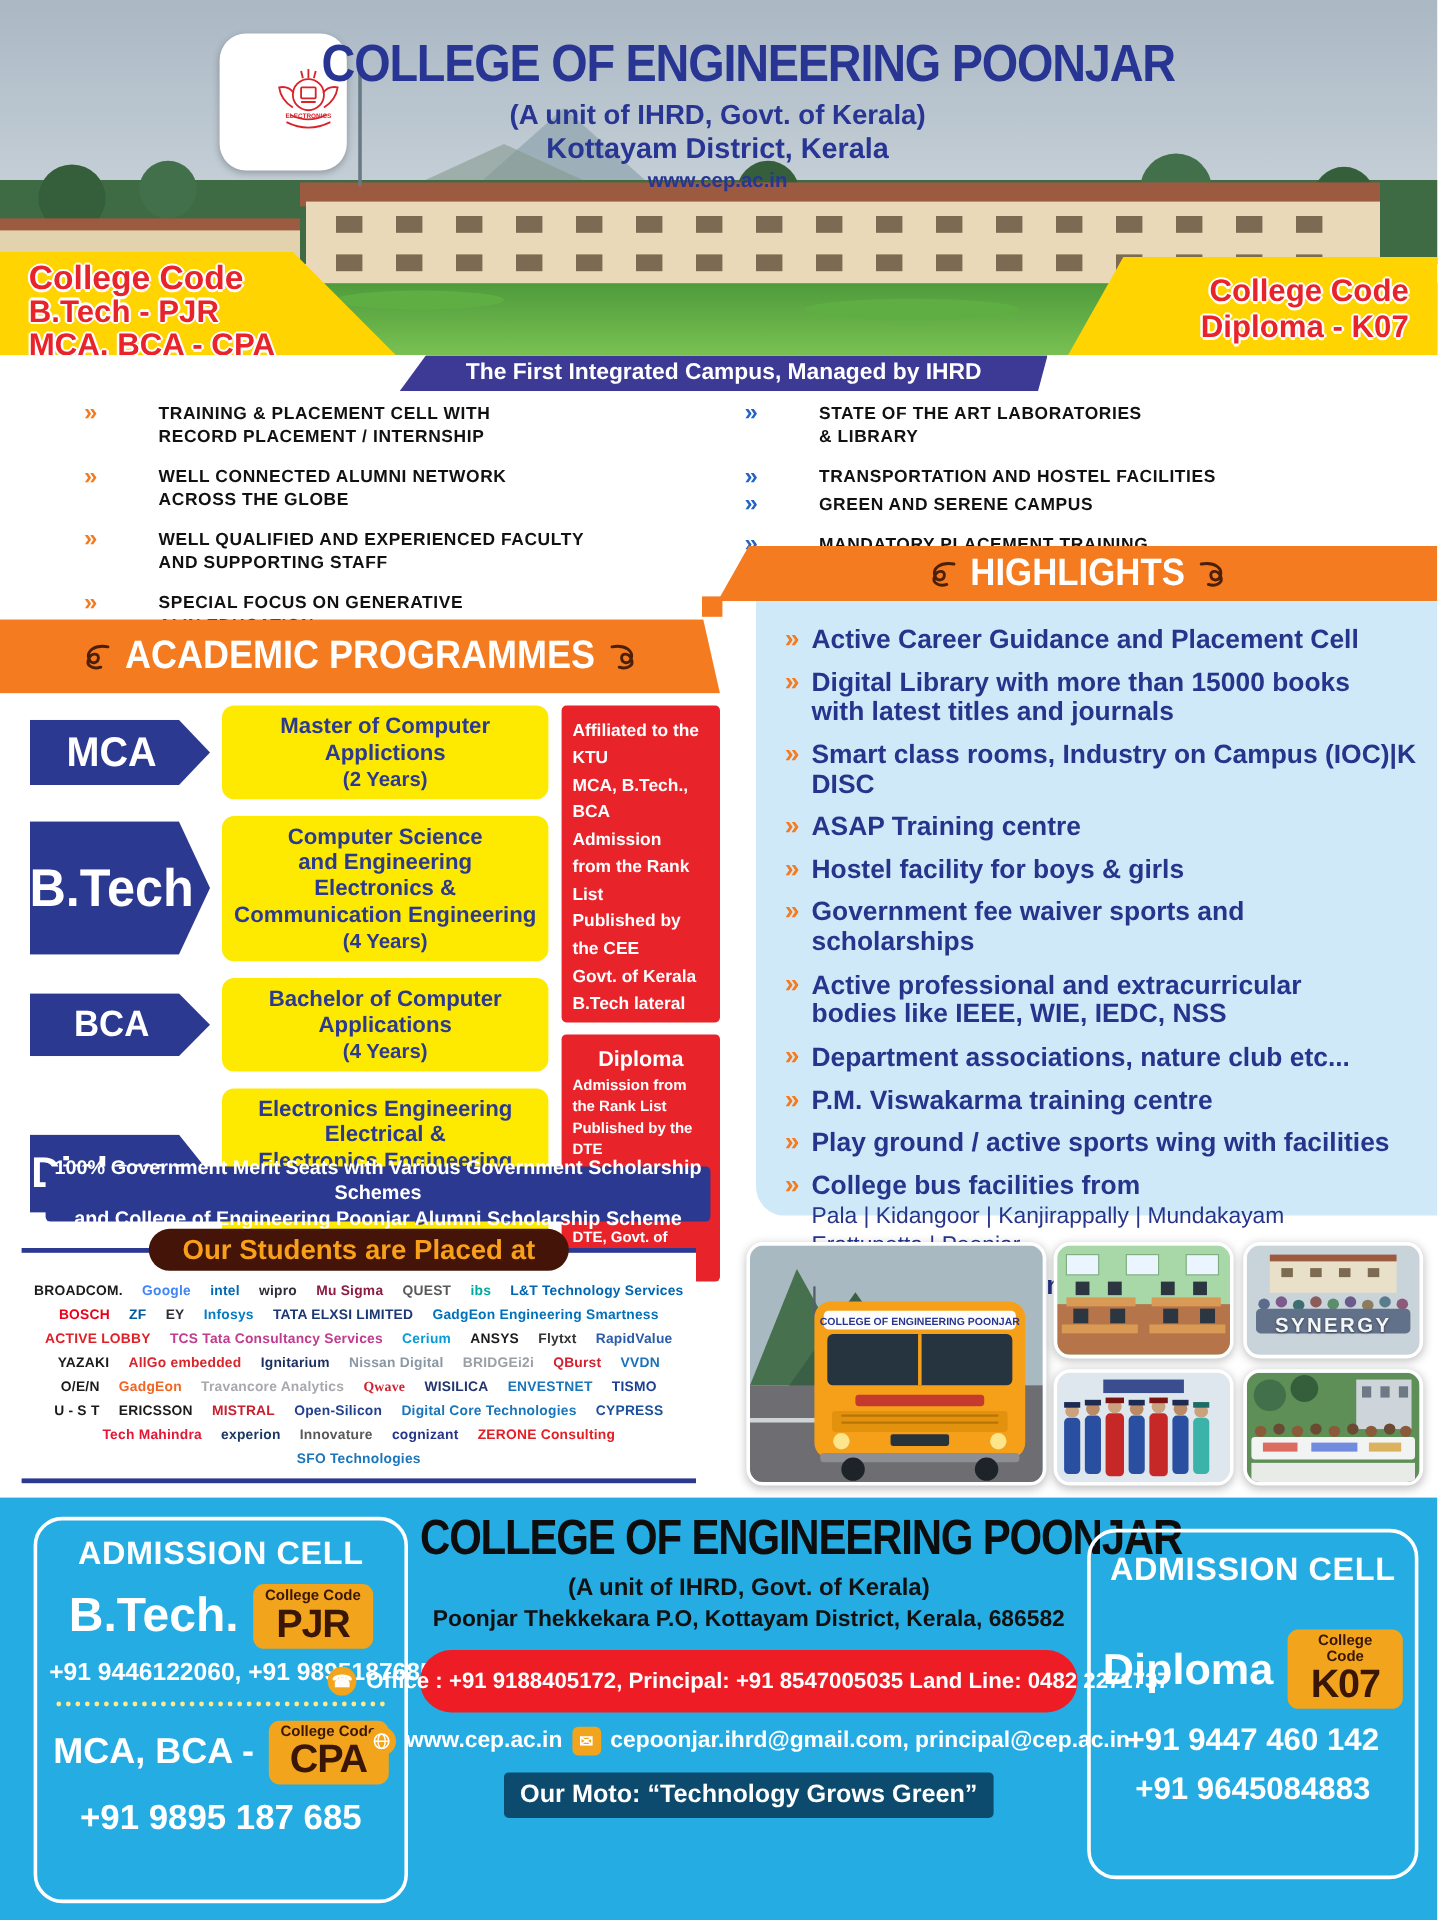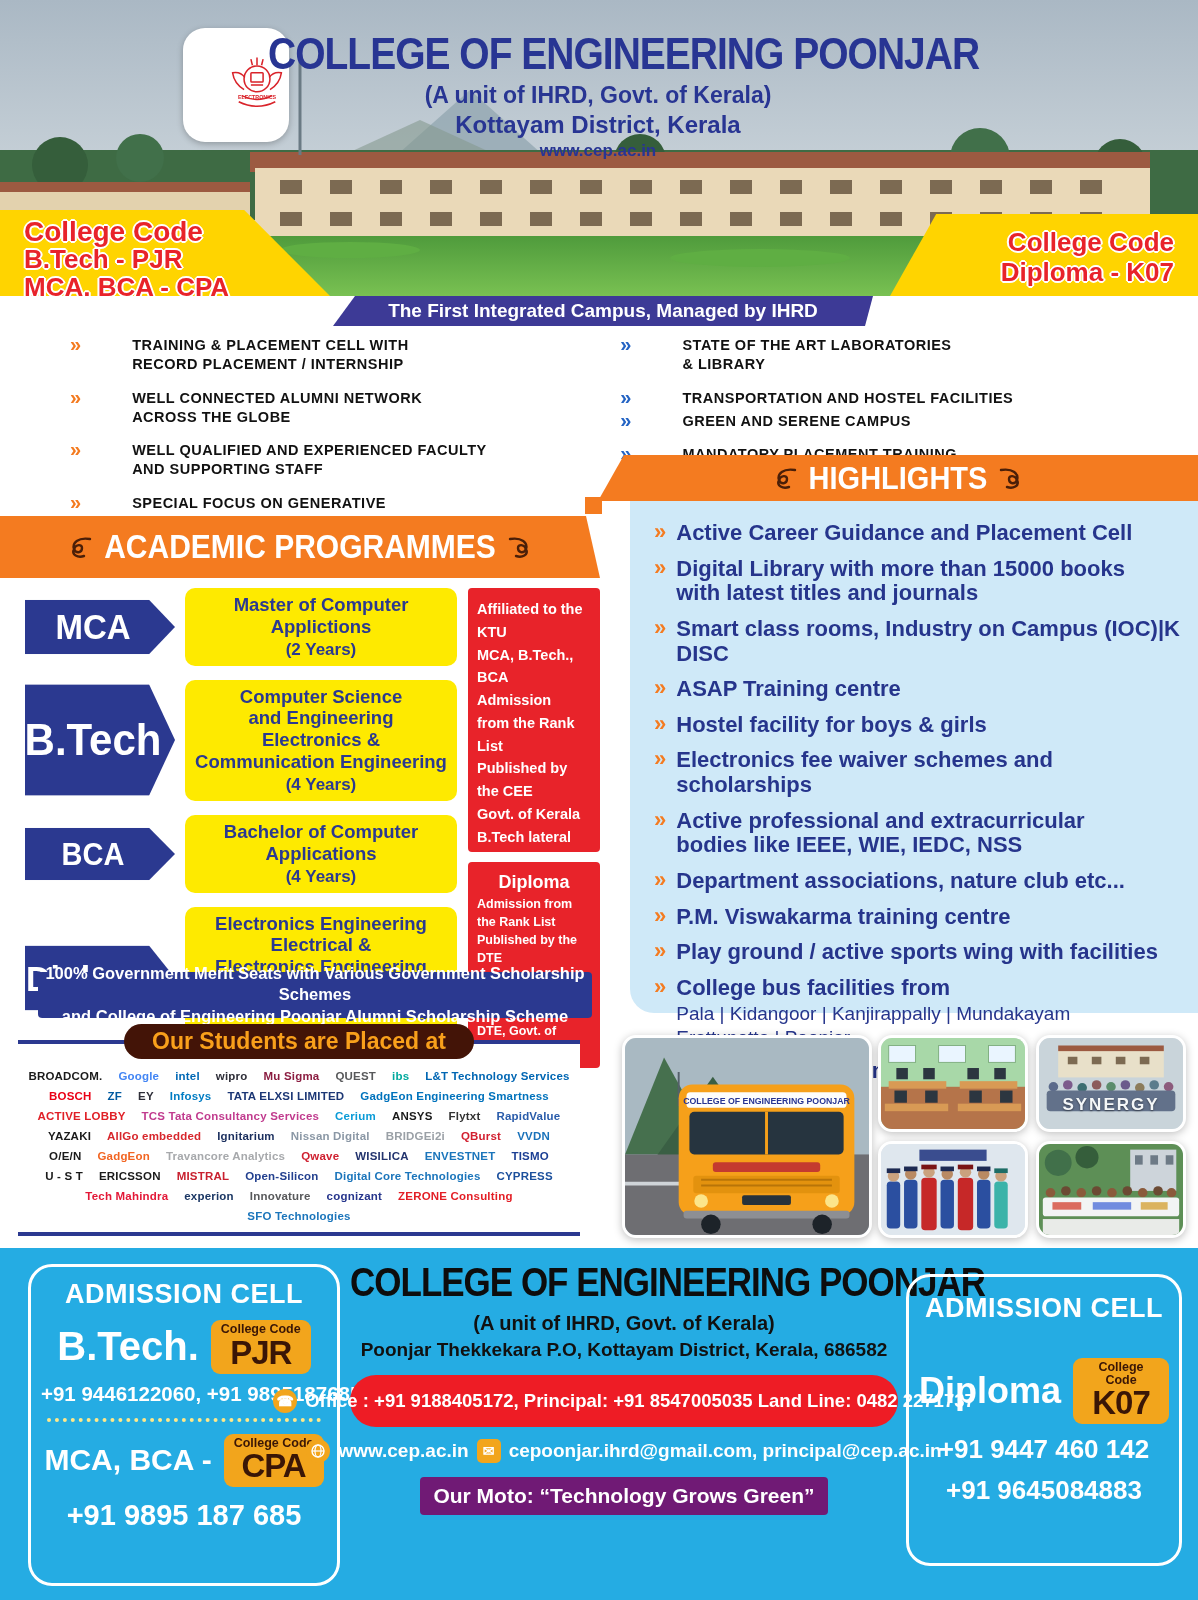--- a/index.html
+++ b/index.html
@@ -114,21 +114,21 @@
   .adm-right .adm-row { margin-top:34px; }
   .adm-right .adm-phoneR { font-size:26px; font-weight:800; margin-top:10px; }
 
   .foot-mid { position:absolute; left:350px; top:14px; width:548px; text-align:center; }
   .foot-title { color:#0d0d0d; font-size:35px; font-weight:800; letter-spacing:-1px; transform:scaleY(1.18); white-space:nowrap; }
   .foot-sub { color:#111; font-size:20px; font-weight:800; margin-top:10px; }
   .foot-addr { color:#111; font-size:19px; font-weight:800; margin-top:4px; }
   .red-pill { margin:14px auto 0; width:548px; height:52px; background:#ee1c25; border-radius:26px; color:#fff; font-size:18.5px; font-weight:800; display:flex; align-items:center; justify-content:center; gap:8px; white-space:nowrap; }
   .circle-ic { width:24px; height:24px; border-radius:50%; background:#f2a51c; color:#fff; display:inline-flex; align-items:center; justify-content:center; font-size:14px; flex:none; }
   .web-line { margin-top:12px; color:#fff; font-size:19px; font-weight:800; display:flex; align-items:center; justify-content:center; gap:8px; white-space:nowrap; }
-  .moto-bar { margin:14px auto 12px; width:408px; height:38px; background:#701a75; border-radius:4px; color:#fff; font-size:21px; font-weight:800; display:flex; align-items:center; justify-content:center; }
+  .moto-bar { margin:14px auto 12px; width:408px; height:38px; background:#0c4a6e; border-radius:4px; color:#fff; font-size:21px; font-weight:800; display:flex; align-items:center; justify-content:center; }
 </style>
 </head>
 <body>
 
 <div class="page">
 
   <div class="hero">
     <svg viewBox="0 0 1198 296" preserveAspectRatio="none">
       <defs>
         <linearGradient id="sky" x1="0" y1="0" x2="0" y2="1">
@@ -340,21 +340,21 @@
           <span class="hl-arrow">»</span>
           <span class="hl-body">
             <span class="hl-text pre" style="display:block">Hostel facility for boys &amp; girls</span>
             <span class="hl-sub pre" style="display:block"></span>
           </span>
         </li>
 
         <li>
           <span class="hl-arrow">»</span>
           <span class="hl-body">
-            <span class="hl-text pre" style="display:block">Electronics fee waiver schemes and
+            <span class="hl-text pre" style="display:block">Government fee waiver sports and
 scholarships</span>
             <span class="hl-sub pre" style="display:block"></span>
           </span>
         </li>
 
         <li>
           <span class="hl-arrow">»</span>
           <span class="hl-body">
             <span class="hl-text pre" style="display:block">Active professional and extracurricular
 bodies like IEEE, WIE, IEDC, NSS</span>
@@ -541,21 +541,21 @@
         <span class="logo-chip" style="color: rgb(210, 32, 48);">QBurst</span>
 
         <span class="logo-chip" style="color: rgb(26, 114, 186);">VVDN</span>
 
         <span class="logo-chip" style="color: rgb(26, 26, 26);">O/E/N</span>
 
         <span class="logo-chip" style="color: rgb(242, 101, 34);">GadgEon</span>
 
         <span class="logo-chip" style="color: rgb(167, 169, 172);">Travancore Analytics</span>
 
-        <span class="logo-chip" style="color: rgb(207, 32, 48);">Qwave</span>
+        <span class="logo-chip" style="color: rgb(207, 32, 48); font-family: Liberation Serif, serif;">Qwave</span>
 
         <span class="logo-chip" style="color: rgb(35, 52, 110);">WISILICA</span>
 
         <span class="logo-chip" style="color: rgb(27, 117, 187);">ENVESTNET</span>
 
         <span class="logo-chip" style="color: rgb(28, 63, 148);">TISMO</span>
 
         <span class="logo-chip" style="color: rgb(26, 26, 26);">U - S T</span>
 
         <span class="logo-chip" style="color: rgb(26, 26, 26);">ERICSSON</span>

